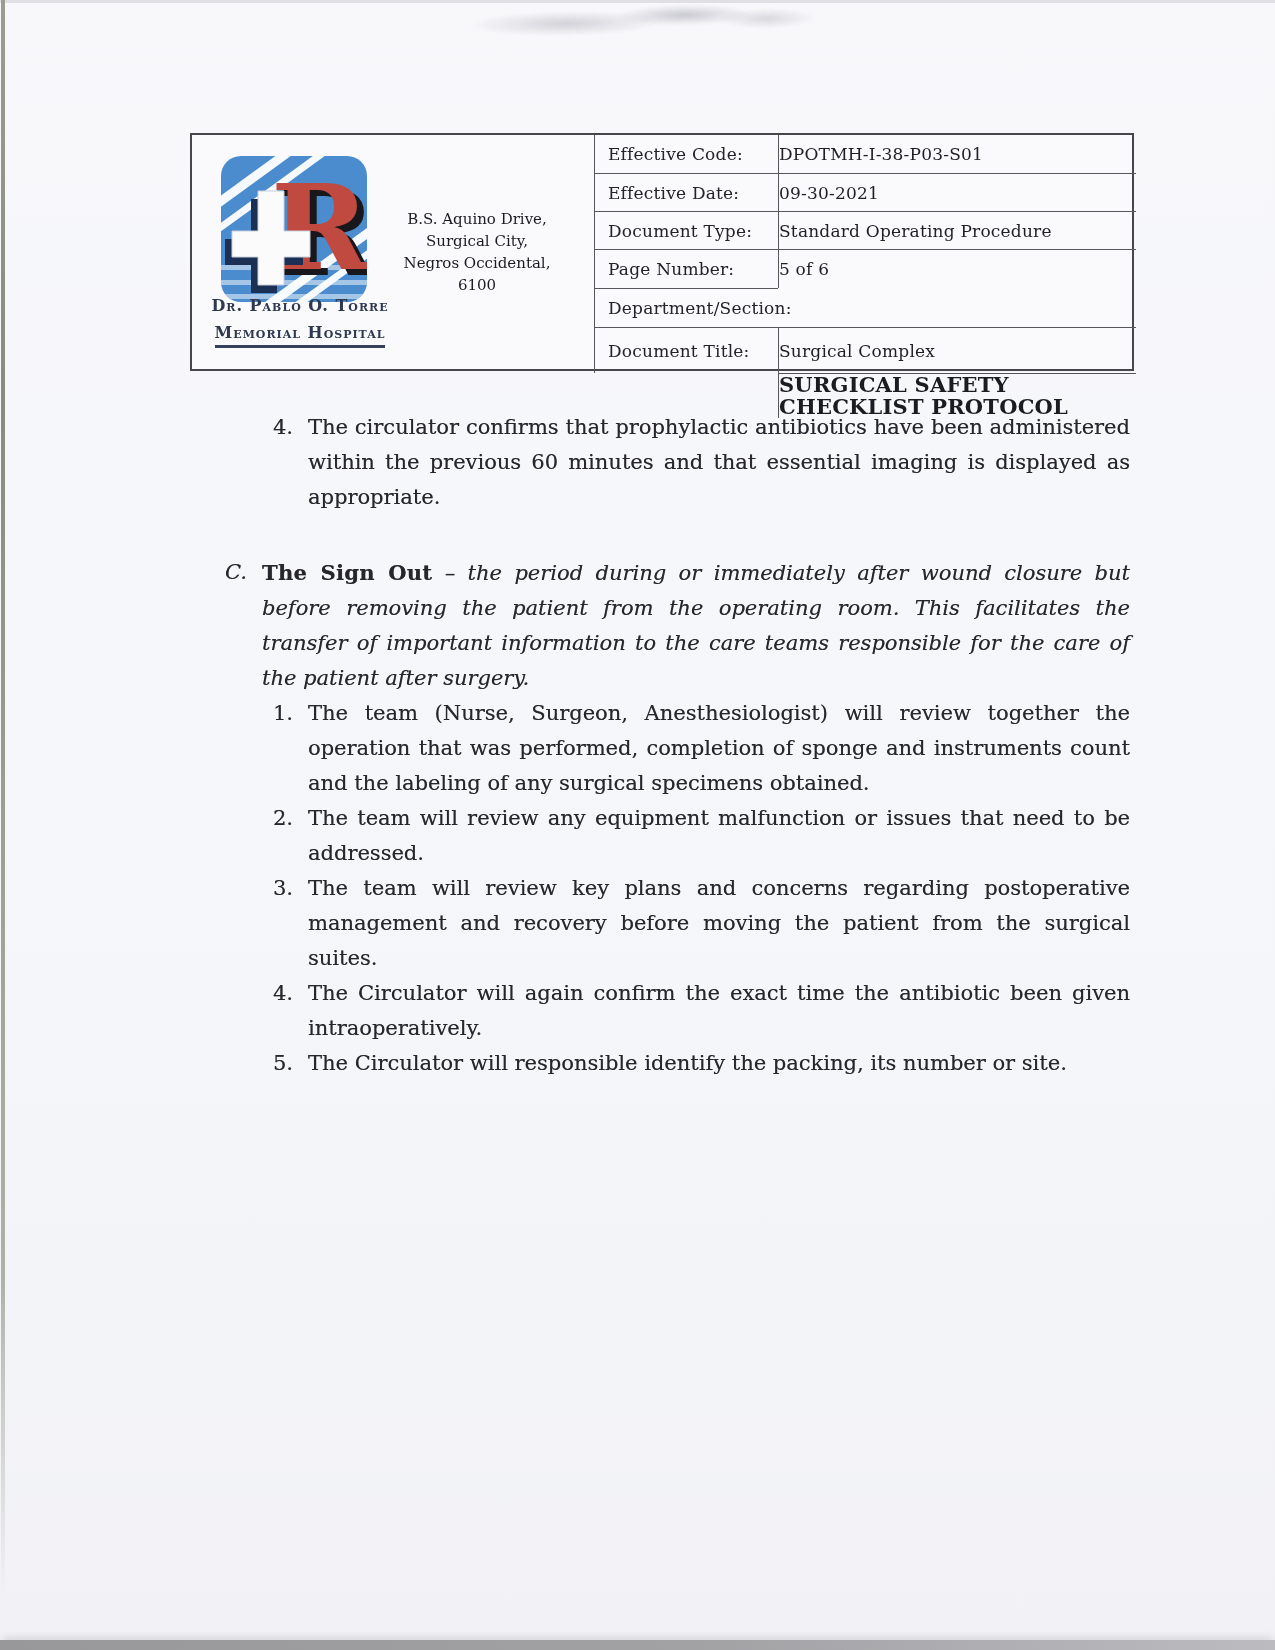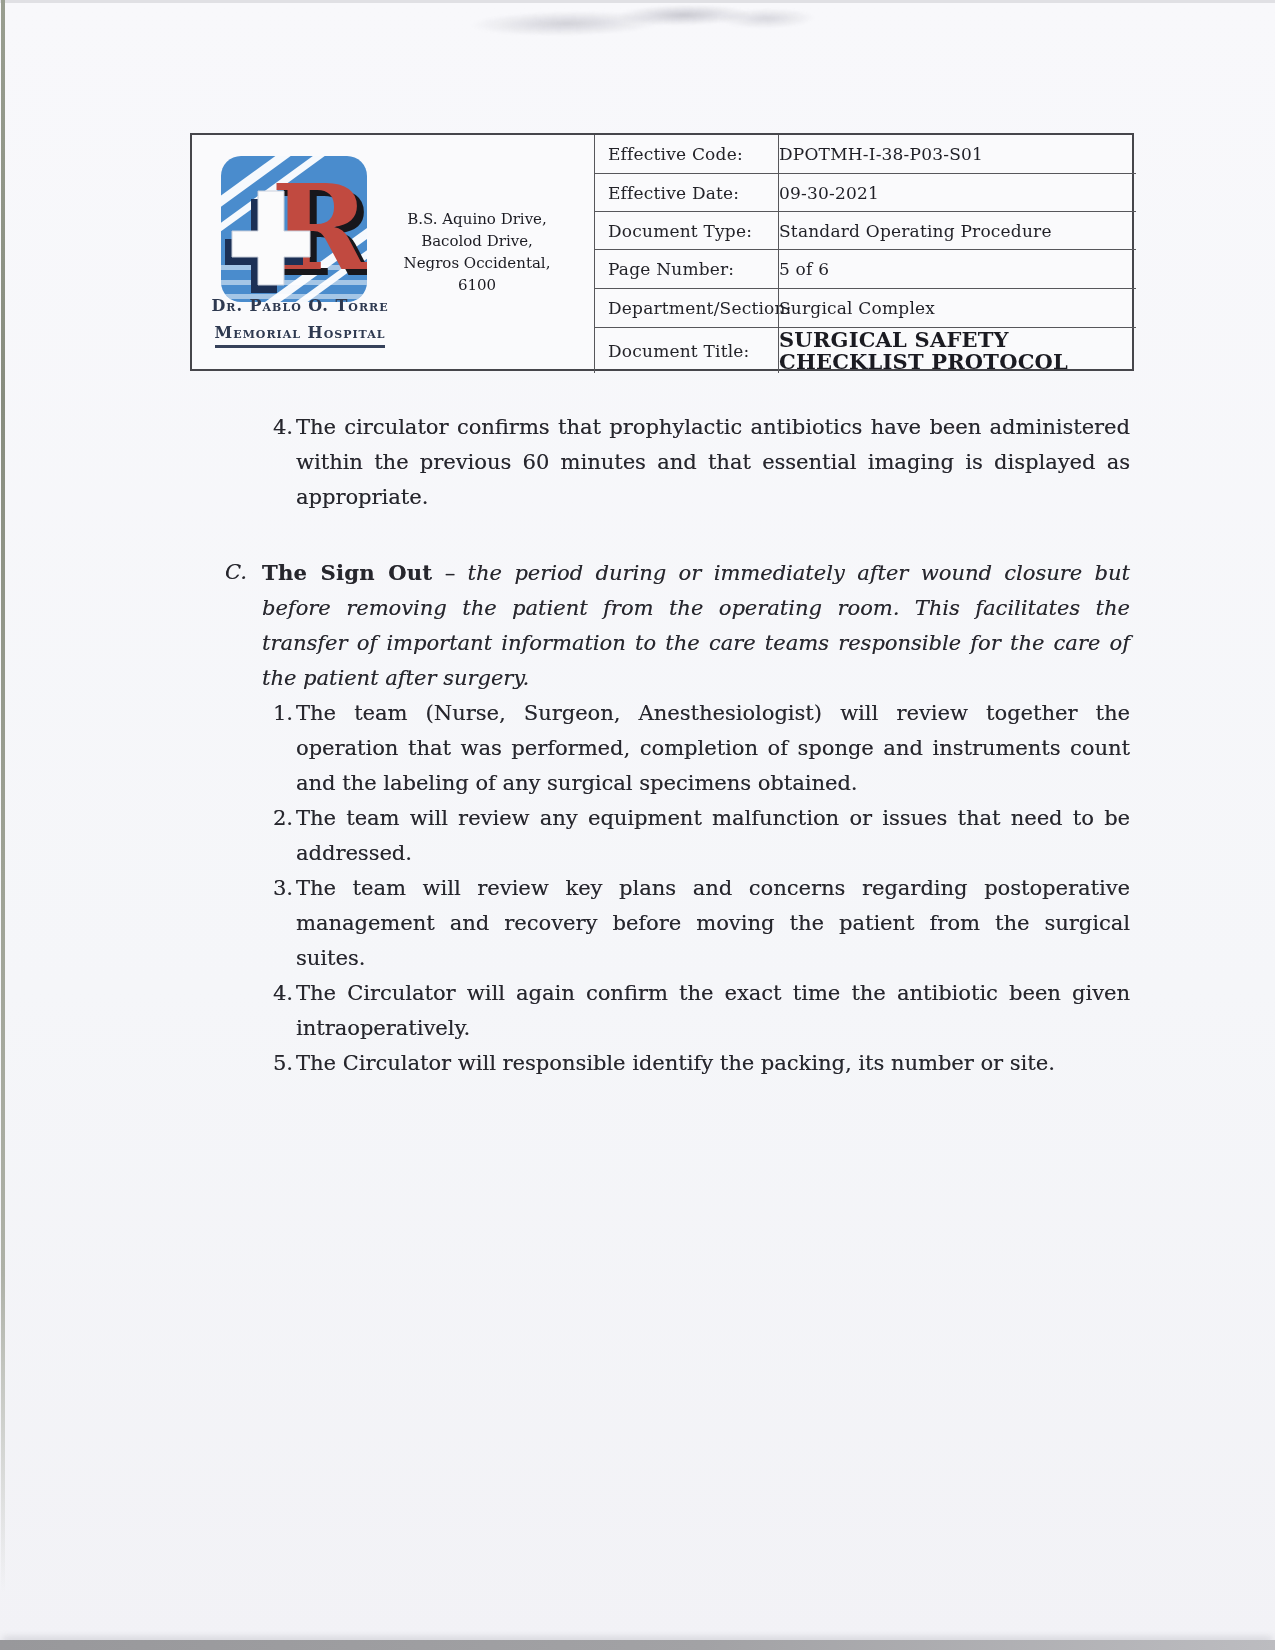--- a/index.html
+++ b/index.html
@@ -53,21 +53,21 @@
     font-size:16px;line-height:27px;letter-spacing:1px;}
   .hosp .u{display:inline-block;border-bottom:3px solid #36415a;line-height:24px;}
 
   
   .body-text{position:absolute;left:225px;top:410px;width:905px;
     font-size:21px;line-height:35px;
     text-shadow:.2px .2px .3px rgba(40,40,55,.55);}
   .li{display:flex;}
   .li-indent{margin-left:48px;}
   .num{flex:none;width:23px;}
-  .li-text{flex:1;text-align:justify;}
+  .li-text{flex:1;text-align:justify;margin-left:12px;}
   .c-row{display:flex;margin-top:40px;}
   .c-marker{flex:none;width:37px;font-style:italic;}
   .c-text{flex:1;text-align:justify;}
   .c-text b{font-weight:bold;letter-spacing:.3px;}
   .c-text i{font-style:italic;}
 </style>
 </head>
 <body>
 
 <div class="page">
@@ -99,21 +99,21 @@
           </g>
           <text x="60" y="122" font-family="'DejaVu Serif',serif" font-size="118" font-weight="bold" fill="#17171c">R</text>
           <text x="53" y="116" font-family="'DejaVu Serif',serif" font-size="118" font-weight="bold" fill="#c14a40">R</text>
           <path d="M40 38 H66 V78 H92 V104 H66 V132 H40 V104 H14 V78 H40 Z" transform="translate(-7,8)" fill="#1c3055"></path>
           <path d="M40 38 H66 V78 H92 V104 H66 V132 H40 V104 H14 V78 H40 Z" fill="#fbfbfc" stroke="#c9cfdb" stroke-width="1"></path>
         </g>
       </svg>
 
       <div class="addr">
         <div>B.S. Aquino Drive,</div>
-        <div>Bacolod Drive,</div>
+        <div>Surgical City,</div>
         <div>Negros Occidental,</div>
         <div>6100</div>
       </div>
 
       <div class="hosp">
         <div>Dr. Pablo O. Torre</div>
         <div><span class="u">Memorial Hospital</span></div>
       </div>
     </div>
 
@@ -123,23 +123,23 @@
     <div class="hcell label-cell">Effective Date:</div>
     <div class="hcell value-cell">09-30-2021</div>
 
     <div class="hcell label-cell">Document Type:</div>
     <div class="hcell value-cell">Standard Operating Procedure</div>
 
     <div class="hcell label-cell">Page Number:</div>
     <div class="hcell value-cell">5 of 6</div>
 
     <div class="hcell label-cell">Department/Section:</div>
+    <div class="hcell label-cell">Document Title:</div>
+
     <div class="hcell value-cell">Surgical Complex</div>
-
-    <div class="hcell label-cell">Document Title:</div>
     <div class="hcell value-cell title">SURGICAL SAFETY CHECKLIST PROTOCOL</div>
   </div>
 
   <div class="body-text">
 
     <div class="li li-indent">
       <span class="num">4.</span>
       <span class="li-text">The circulator confirms that prophylactic antibiotics have been administered within the previous 60 minutes and that essential imaging is displayed as appropriate.</span>
     </div>
 

